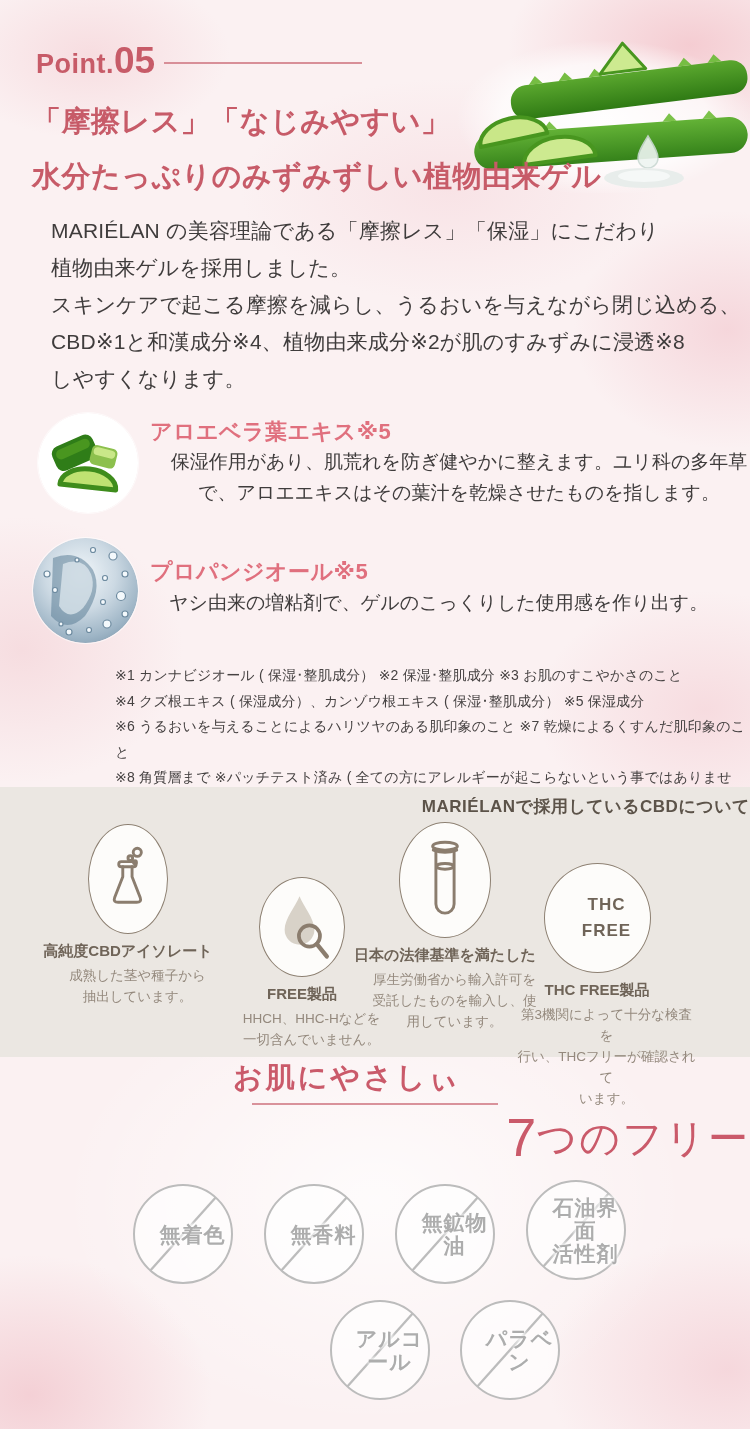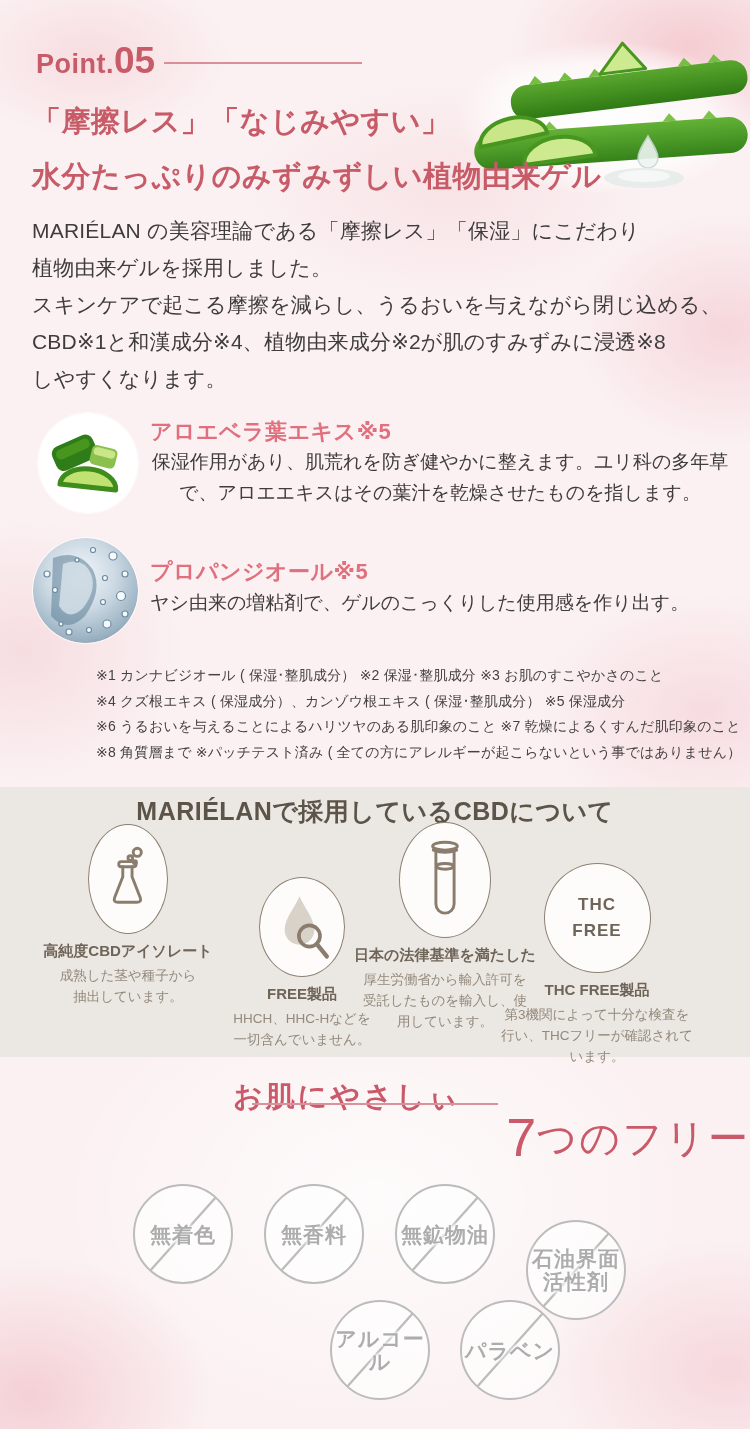--- a/index.html
+++ b/index.html
@@ -11,21 +11,21 @@
       radial-gradient(ellipse 200px 120px at 12% 55px, rgba(242,196,202,.45), rgba(242,196,202,0) 70%),
       radial-gradient(ellipse 300px 160px at 60% 190px, rgba(244,206,212,.40), rgba(244,206,212,0) 70%),
       radial-gradient(ellipse 220px 170px at 97% 330px, rgba(238,178,188,.42), rgba(238,178,188,0) 70%),
       radial-gradient(ellipse 230px 190px at 3% 650px, rgba(240,196,202,.45), rgba(240,196,202,0) 70%),
       radial-gradient(ellipse 240px 170px at 94% 710px, rgba(240,188,196,.40), rgba(240,188,196,0) 70%),
       radial-gradient(ellipse 260px 200px at 4% 1395px, rgba(236,172,182,.48), rgba(236,172,182,0) 70%),
       radial-gradient(ellipse 260px 190px at 97% 1370px, rgba(238,180,190,.42), rgba(238,180,190,0) 70%),
       radial-gradient(ellipse 420px 300px at 50% 1200px, rgba(255,255,255,.75), rgba(255,255,255,0) 75%);
   }
   .abs{position:absolute;}
-  .ml{white-space:pre-line;}
+  .ml{white-space:pre-line;margin-left:19px;}
 
   
   .point{left:36px;top:40px;color:#c75b68;font-weight:700;}
   .point .p-label{font-size:27px;letter-spacing:.5px;}
   .point .p-num{font-size:37px;}
   .point-line{left:164px;top:62px;width:198px;height:2px;background:#d88f98;}
 
   
   .hero-title{left:32px;top:94px;font-size:29px;line-height:55px;font-weight:700;color:#c75b68;letter-spacing:.5px;}
   .hero-body{left:32px;top:212px;font-size:21px;line-height:37px;color:#3f3c3c;letter-spacing:.2px;}
@@ -33,29 +33,29 @@
   
   .ing-photo{border-radius:50%;overflow:hidden;box-shadow:0 0 0 1px rgba(255,255,255,.6);}
   .ing-name{font-size:22px;font-weight:600;color:#e0707e;letter-spacing:.5px;}
   .ing-desc{font-size:19px;line-height:30.5px;color:#3f3c3c;}
 
   
   .footnotes{left:96px;top:663px;font-size:14px;line-height:25.6px;color:#464242;letter-spacing:.2px;}
 
   
   .cbd-bg{left:0;top:787px;width:750px;height:270px;background:#ebe7e2;}
-  .cbd-title{left:0;top:795px;width:750px;text-align:center;font-size:25px;font-weight:700;color:#5c5349;letter-spacing:.5px;}
+  .cbd-title{left:0;top:795px;width:750px;text-align:right;font-size:17px;font-weight:700;color:#5c5349;letter-spacing:.5px;}
   .cbd-col{display:flex;flex-direction:column;align-items:center;text-align:center;}
   .cbd-ellipse{border:1.5px solid #8d8072;border-radius:50%;background:#fdfcfa;display:flex;align-items:center;justify-content:center;box-sizing:border-box;}
   .cbd-label{font-size:15px;font-weight:700;color:#6f6458;margin-top:8px;}
   .cbd-desc{font-size:13.5px;line-height:21px;color:#94897d;margin-top:4px;}
   .thc-badge{font-size:17px;line-height:26px;font-weight:700;color:#6f6458;letter-spacing:1px;text-align:center;}
 
   
-  .free-subtitle{left:0;top:1058px;width:694px;text-align:center;font-size:29px;font-weight:700;color:#ca5a6a;letter-spacing:3px;margin-top:19px;}
+  .free-subtitle{left:0;top:1058px;width:694px;text-align:center;font-size:29px;font-weight:700;color:#ca5a6a;letter-spacing:3px;}
   .free-line{left:252px;top:1103px;width:246px;height:2px;background:#d9929b;}
   .free-title{left:0;top:1106px;width:750px;text-align:right;color:#ca5a6a;font-weight:400;}
   .free-title .big7{font-size:54px;vertical-align:-4px;}
   .free-title .rest{font-size:40px;letter-spacing:2px;}
   .free-circle{width:100px;height:100px;border:2px solid #bcbcbc;border-radius:50%;background:rgba(255,255,255,.65);box-sizing:border-box;display:flex;align-items:center;justify-content:center;}
   .free-circle svg{position:absolute;left:0;top:0;width:100%;height:100%;}
   .free-label{position:relative;font-size:21px;font-weight:700;color:#adadad;text-align:center;line-height:23px;letter-spacing:1px;
     text-shadow:0 0 4px #fff,0 0 4px #fff,0 0 6px #fff;}
 </style>
 </head>
@@ -254,21 +254,21 @@
         <line x1="16" y1="88" x2="84" y2="12" stroke="#bcbcbc" stroke-width="2.4"></line>
       </svg>
     <span class="free-label ml">無香料</span>
   </div>
   <div class="abs free-circle" style="left:395px;top:1184px;">
     <svg viewBox="0 0 100 100">
         <line x1="16" y1="88" x2="84" y2="12" stroke="#bcbcbc" stroke-width="2.4"></line>
       </svg>
     <span class="free-label ml">無鉱物油</span>
   </div>
-  <div class="abs free-circle" style="left:526px;top:1220px;">
+  <div class="abs free-circle" style="left:526px;top:1180px;">
     <svg viewBox="0 0 100 100">
         <line x1="16" y1="88" x2="84" y2="12" stroke="#bcbcbc" stroke-width="2.4"></line>
       </svg>
     <span class="free-label ml">石油界面
 活性剤</span>
   </div>
 
   <div class="abs free-circle" style="left:330px;top:1300px;">
     <svg viewBox="0 0 100 100">
         <line x1="16" y1="88" x2="84" y2="12" stroke="#bcbcbc" stroke-width="2.4"></line>

